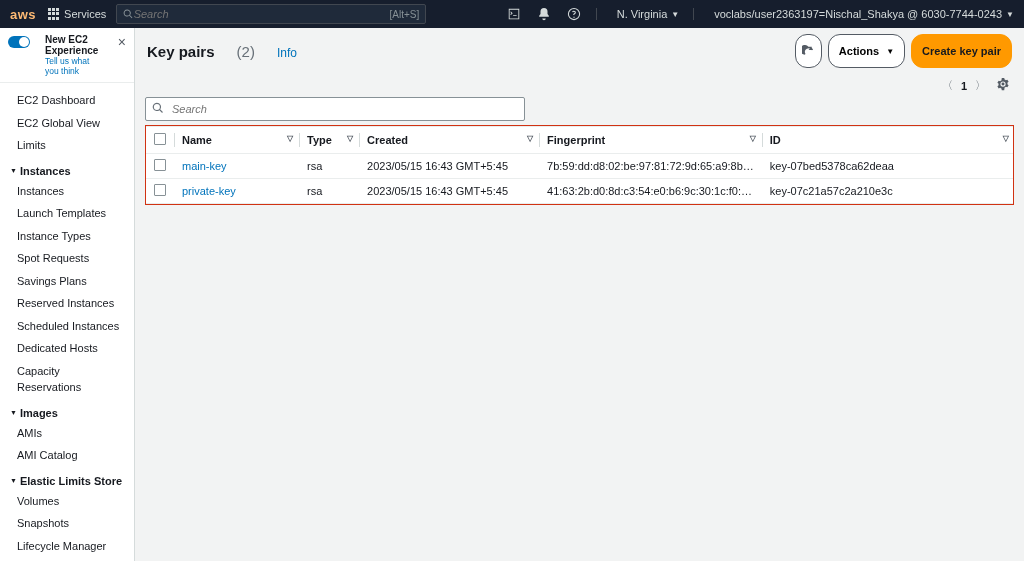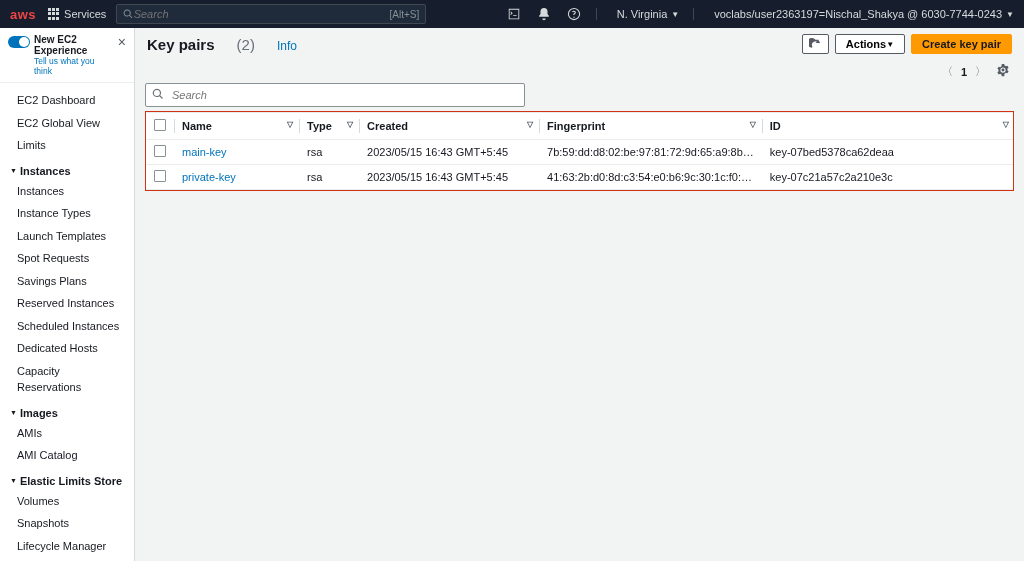--- a/index.html
+++ b/index.html
@@ -1,55 +1,55 @@
 <!DOCTYPE html>
 <html><head>
 <meta charset="utf-8">
 <style>
 * { margin: 0; padding: 0; box-sizing: border-box; font-family: "Amazon Ember", "Helvetica Neue", Arial, sans-serif; }
 body { background: #f2f3f3; width: 1024px; height: 561px; overflow: hidden; font-size: 12px; color: #16191f; }
 
 
 .topnav { height: 28px; background: #161e2d; display: flex; align-items: center; padding: 0 10px; color: #d5dbdb; }
-.aws-logo { font-weight: bold; color: #ef4444; font-size: 13px; margin-right: 12px; letter-spacing: 0.5px; }
+.aws-logo { font-weight: bold; color: #fdba74; font-size: 13px; margin-right: 12px; letter-spacing: 0.5px; }
 .services { display: flex; align-items: center; gap: 4px; margin-right: 10px; cursor: pointer; font-size: 11px; }
 .grid-icon { display: inline-flex; flex-wrap: wrap; width: 12px; height: 12px; gap: 1px; }
 .grid-icon span { width: 3px; height: 3px; background: #d5dbdb; }
 .search-wrap { position: relative; display: flex; align-items: center; background: #1f2a3a; border: 1px solid #414750; border-radius: 2px; height: 20px; padding: 0 6px; width: 310px; }
 .search-wrap input { background: transparent; border: none; outline: none; color: #d5dbdb; font-size: 11px; width: 100%; font-style: italic; }
 .search-shortcut { color: #879196; font-size: 10px; }
 .top-right { margin-left: auto; display: flex; align-items: center; gap: 14px; font-size: 11px; }
 .top-icon { width: 16px; height: 16px; display: flex; align-items: center; justify-content: center; cursor: pointer; }
 .top-right svg { fill: #d5dbdb; }
 .region, .account { display: flex; align-items: center; gap: 4px; cursor: pointer; border-left: 1px solid #414750; padding-left: 20px; }
 
 
 .layout { display: flex; height: calc(100% - 28px); }
 .sidebar-outer { width: 135px; background: #fff; border-right: 1px solid #d5dbdb; overflow-y: auto; position: relative; }
 .sidebar-outer::-webkit-scrollbar { width: 8px; }
 .sidebar-outer::-webkit-scrollbar-thumb { background: #c1c7cd; border-radius: 4px; }
-.new-exp { display: flex; align-items: flex-start; gap: 4px; padding: 6px 8px; border-bottom: 1px solid #eaeded; }
+.new-exp { display: flex; align-items: flex-start; gap: 15px; padding: 6px 8px; border-bottom: 1px solid #eaeded; }
 .toggle { width: 22px; height: 12px; background: #0073bb; border-radius: 6px; position: relative; flex-shrink: 0; margin-top: 2px; }
 .toggle::after { content: ""; position: absolute; right: 1px; top: 1px; width: 10px; height: 10px; background: #fff; border-radius: 50%; }
 .new-exp-text { font-size: 10px; font-weight: bold; line-height: 1.1; }
 .new-exp-sub { color: #0073bb; font-size: 8.5px; font-weight: normal; }
 .close-exp { margin-left: auto; font-size: 14px; color: #545b64; cursor: pointer; }
 .nav-list { padding: 6px 0 20px 0; }
 .nav-item { padding: 3px 10px 3px 17px; font-size: 11px; color: #16191f; cursor: pointer; line-height: 1.5; }
 .nav-header { padding: 8px 10px 3px 10px; font-size: 11px; font-weight: bold; color: #16191f; cursor: pointer; display: flex; align-items: center; gap: 3px; }
 .nav-header::before { content: "▼"; font-size: 7px; }
 
 
 .main { flex: 1; display: flex; flex-direction: column; padding: 4px 10px; }
 .page-head { display: flex; align-items: center; justify-content: space-between; padding: 2px 2px 6px 2px; }
 .page-title { font-size: 15px; font-weight: bold; display: flex; align-items: baseline; gap: 22px; }
 .page-count { color: #687078; font-weight: normal; }
 .info-link { color: #0073bb; font-size: 12px; font-weight: normal; cursor: pointer; }
 .head-actions { display: flex; align-items: center; gap: 6px; }
-.btn { height: 20px; padding: 0 10px; border: 1px solid #545b64; background: #fff; border-radius: 2px; font-size: 11px; font-weight: bold; cursor: pointer; display: flex; align-items: center; gap: 0; }
+.btn { height: 34px; padding: 0 10px; border: 1px solid #545b64; background: #fff; border-radius: 12px; font-size: 11px; font-weight: bold; cursor: pointer; display: flex; align-items: center; gap: 7px; }
 .btn.icon-only { padding: 0 6px; }
 .btn.primary { background: #ff9900; border-color: #ff9900; color: #16191f; }
 .btn .chev { font-size: 8px; }
 .pager { display: flex; align-items: center; gap: 8px; font-size: 11px; color: #687078; }
 .pager .active { color: #16191f; font-weight: bold; }
 .gear-btn { cursor: pointer; }
 
 .search-row { margin-bottom: 4px; }
 .table-search { width: 380px; height: 24px; border: 1px solid #879196; border-radius: 2px; padding: 0 8px 0 26px; font-size: 11px; font-style: italic; color: #687078; background: #fff; }
 .table-search-wrap { position: relative; display: inline-block; }
@@ -130,22 +130,22 @@
         <div class="new-exp-sub">Tell us what you think</div>
       </div>
       <div class="close-exp">×</div>
     </div>
     <div class="nav-list" id="nav-list">
         <div class="nav-item">EC2 Dashboard</div>
         <div class="nav-item">EC2 Global View</div>
         <div class="nav-item">Limits</div>
         <div class="nav-header">Instances</div>
         <div class="nav-item">Instances</div>
+        <div class="nav-item">Launch Templates</div>
         <div class="nav-item">Instance Types</div>
-        <div class="nav-item">Launch Templates</div>
         <div class="nav-item">Spot Requests</div>
         <div class="nav-item">Savings Plans</div>
         <div class="nav-item">Reserved Instances</div>
         <div class="nav-item">Scheduled Instances</div>
         <div class="nav-item">Dedicated Hosts</div>
         <div class="nav-item">Capacity Reservations</div>
         <div class="nav-header">Images</div>
         <div class="nav-item">AMIs</div>
         <div class="nav-item">AMI Catalog</div>
         <div class="nav-header">Elastic Limits Store</div>

